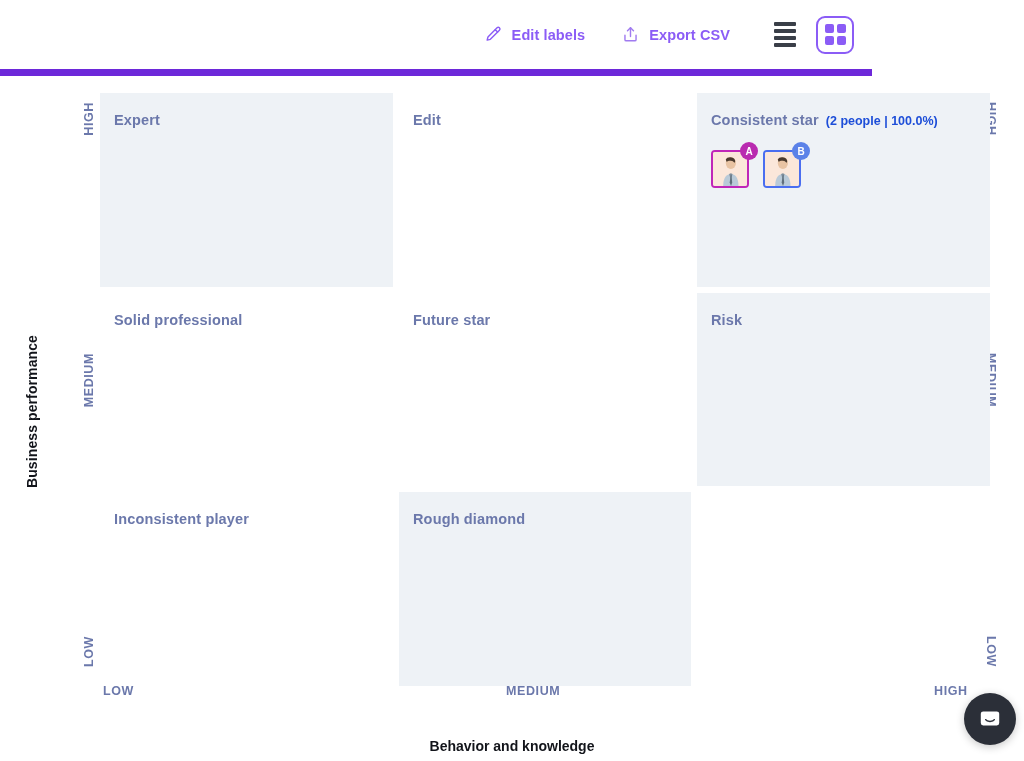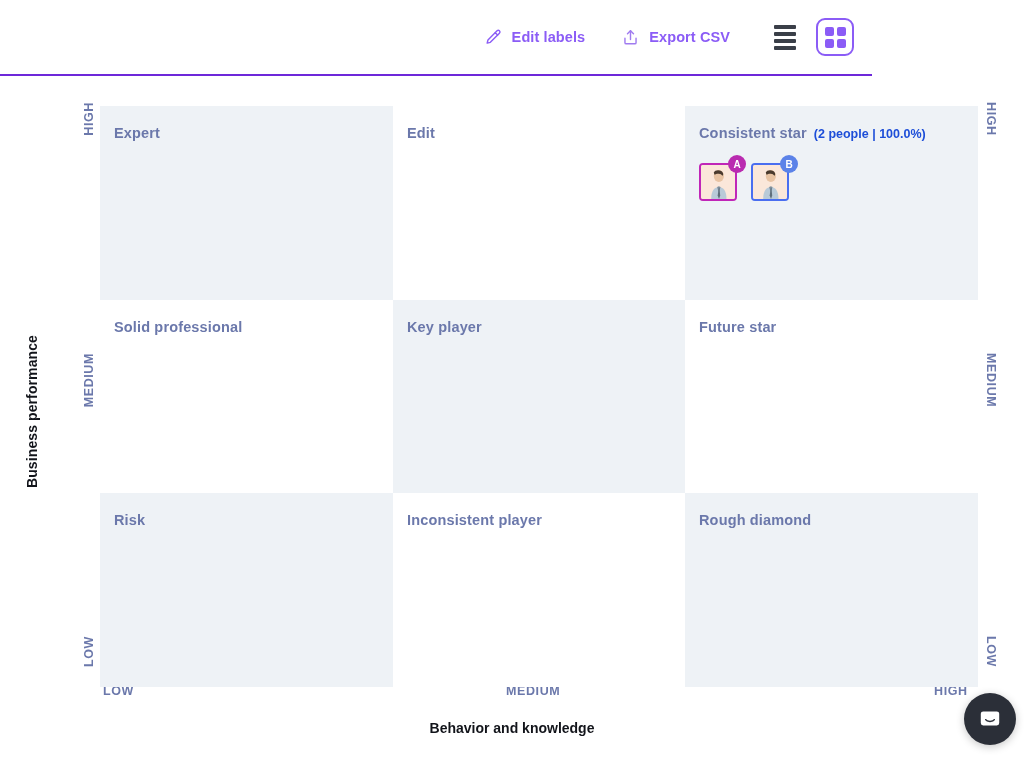--- a/index.html
+++ b/index.html
@@ -8,21 +8,21 @@
     background: #ffffff;
     font-family: "Liberation Sans", sans-serif;
     overflow: hidden;
   }
 
   
   #toolbar {
     position: absolute; top: 0; left: 0;
     width: 872px; height: 76px;
     background: #ffffff;
-    border-bottom: 2px solid #6d28d9;
+    border-bottom: 7px solid #6d28d9;
     display: flex; align-items: center; justify-content: flex-end;
     padding-right: 18px;
   }
   .tb-action {
     display: flex; align-items: center; gap: 9px;
     color: #8b5cf6; cursor: pointer;
     font-size: 14.5px; font-weight: 600;
     margin-right: 36px;
     user-select: none;
   }
@@ -51,40 +51,41 @@
   #y-axis-title {
     position: absolute; left: 22px; top: 236px;
     width: 20px; height: 200px;
     display: flex; align-items: center; justify-content: center;
     font-size: 14px; font-weight: 700; color: #12141a;
     writing-mode: vertical-rl; transform: rotate(180deg);
     letter-spacing: .1px;
   }
   
   #x-axis-title {
-    position: absolute; left: 0; top: 644px; width: 1024px;
+    position: absolute; left: 0; top: 662px; width: 1024px;
     text-align: center; font-size: 14px; font-weight: 700; color: #12141a;
   }
 
   .tick {
     position: absolute;
     font-size: 12.5px; font-weight: 700; color: #6b78ab;
     letter-spacing: .6px;
   }
   .tick.left { writing-mode: vertical-rl; transform: rotate(180deg); }
   .tick.right { writing-mode: vertical-rl; }
 
   
   #grid {
     position: absolute;
-    left: 100px; top: 30px;
+    left: 100px; top: 17px;
     width: 878px; height: 581px;
     display: grid;
     grid-template-columns: 293px 292px 293px;
     grid-template-rows: 194px 193px 194px;
+    gap: 6px;
   }
   .cell { position: relative; padding: 18px 0 0 14px; }
   .cell.shaded { background: #eef2f6; }
   .cell.plain { background: #ffffff; }
   .cell-title {
     font-size: 14.5px; font-weight: 700; color: #6b78ab;
     letter-spacing: .15px; display: inline;
   }
   .cell-count {
     font-size: 12.5px; font-weight: 700; color: #1d4ed8;
@@ -220,23 +221,20 @@
             </svg>
           </span>
           <span class="badge">B</span>
         </div>
       </div>
     </div>
 
     <div class="cell plain">
       <span class="cell-title">Solid professional</span>
     </div>
-    <div class="cell shaded">
-      <span class="cell-title">Key player</span>
-    </div>
     <div class="cell plain">
       <span class="cell-title">Future star</span>
     </div>
 
     <div class="cell shaded">
       <span class="cell-title">Risk</span>
     </div>
     <div class="cell plain">
       <span class="cell-title">Inconsistent player</span>
     </div>

